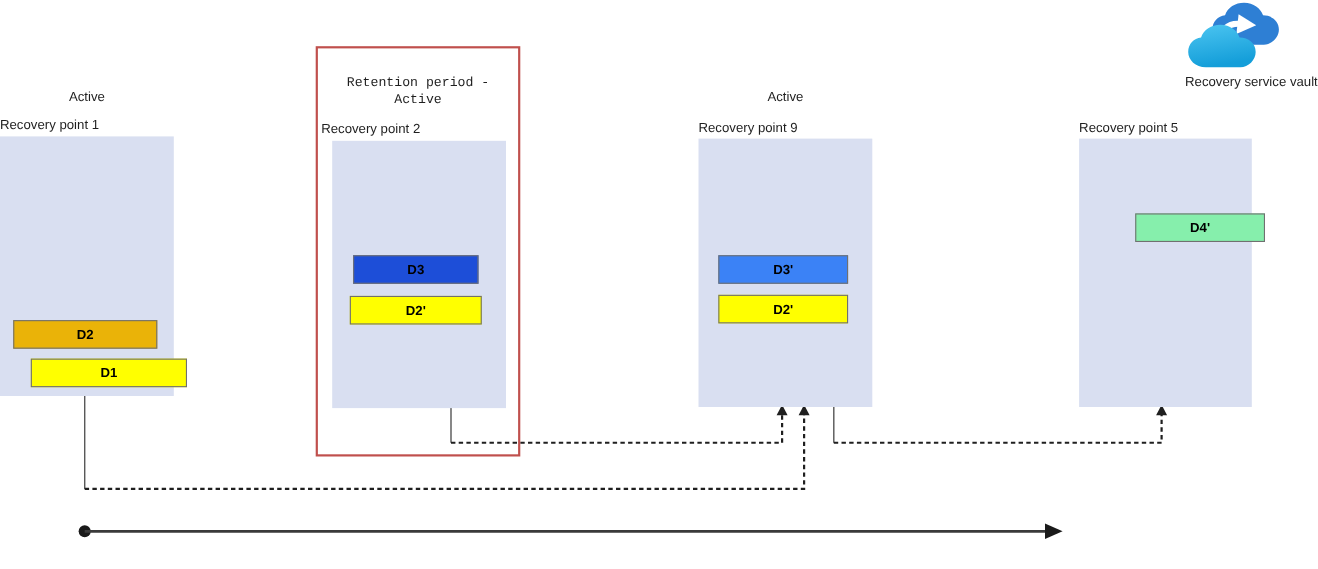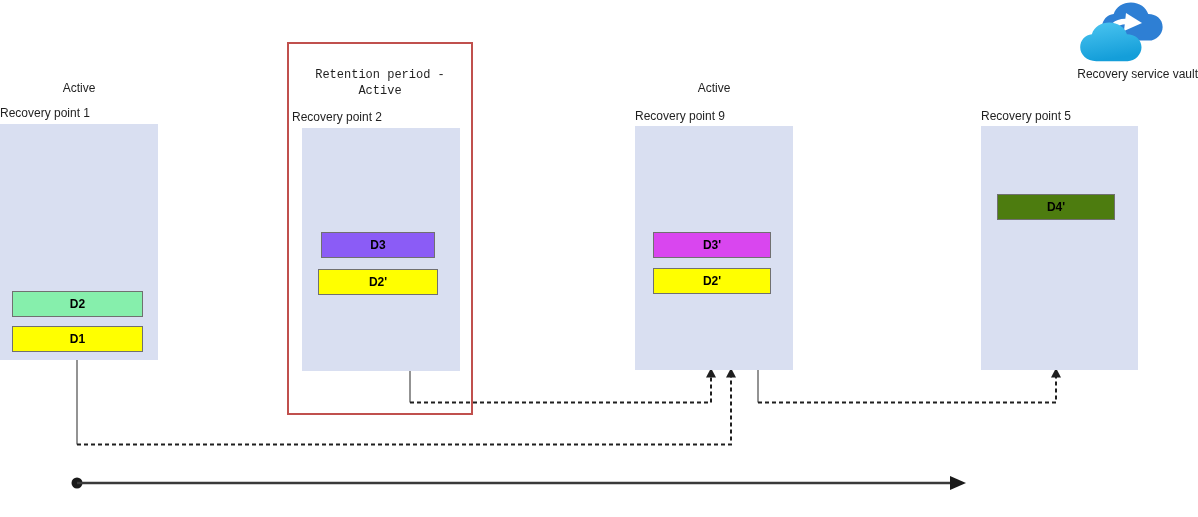--- a/index.html
+++ b/index.html
@@ -85,21 +85,21 @@
   
   .s1 { left:0px;   top:80px;  width:158px; }
   .s2 { left:292px; top:67px;  width:176px;font-family:Liberation Mono, monospace; }
   .s3 { left:635px; top:80px;  width:158px; }
   .t1 { left:0px;   top:106px; width:158px; }
   .t2 { left:292px; top:110px; width:176px; }
   .t3 { left:635px; top:109px; width:158px; }
   .t4 { left:981px; top:109px; width:157px; }
   
   .i-rp1-d2 { left:12px;  top:291px; width:131px; }
-  .i-rp1-d1 { left:12px;  top:326px; width:131px; }
+  .i-rp1-d1 { left:28px;  top:326px; width:142px; }
   .i-rp2-d3 { left:321px; top:232px; width:114px; }
   .i-rp2-d2 { left:318px; top:269px; width:120px; }
   .i-rp3-d3 { left:653px; top:232px; width:118px; }
   .i-rp3-d2 { left:653px; top:268px; width:118px; }
   .i-rp4-d4 { left:997px; top:194px; width:118px; }
 </style>
 </head>
 <body>
 
 <div class="canvas">
@@ -119,42 +119,42 @@
     <polygon points="1056,368 1051,377.5 1061,377.5" fill="#1f1f1f"></polygon>
 
     <circle cx="77" cy="483" r="5.5" fill="#1a1a1a"></circle>
     <line x1="77" y1="483" x2="951" y2="483" stroke="#3a3a3a" stroke-width="2.5"></line>
     <polygon points="966,483 950,476 950,490" fill="#1a1a1a"></polygon>
   </svg>
 
   <div class="status s1">Active</div>
   <div class="rp-title t1">Recovery point 1</div>
   <div class="panel p1" style="background-color: rgb(217, 223, 241);"></div>
-  <div class="ditem i-rp1-d2" style="background-color: #86efac;">D2</div>
+  <div class="ditem i-rp1-d2" style="background-color: #eab308;">D2</div>
   <div class="ditem i-rp1-d1" style="background-color: rgb(255, 255, 0);">D1</div>
 
   <div class="red-outline" style="border-color: rgb(192, 80, 77);"></div>
   <div class="status s2">
     <div>Retention period -</div>
     <div>Active</div>
   </div>
   <div class="rp-title t2">Recovery point 2</div>
   <div class="panel p2" style="background-color: rgb(217, 223, 241);"></div>
-  <div class="ditem i-rp2-d3" style="background-color: #8b5cf6;">D3</div>
+  <div class="ditem i-rp2-d3" style="background-color: #1d4ed8;">D3</div>
   <div class="ditem i-rp2-d2" style="background-color: rgb(255, 255, 0);">D2'</div>
 
   <div class="status s3">Active</div>
   <div class="rp-title t3">Recovery point 9</div>
   <div class="panel p3" style="background-color: rgb(217, 223, 241);"></div>
-  <div class="ditem i-rp3-d3" style="background-color: #d946ef;">D3'</div>
+  <div class="ditem i-rp3-d3" style="background-color: #3b82f6;">D3'</div>
   <div class="ditem i-rp3-d2" style="background-color: rgb(255, 255, 0);">D2'</div>
 
   <div class="rp-title t4">Recovery point 5</div>
   <div class="panel p4" style="background-color: rgb(217, 223, 241);"></div>
-  <div class="ditem i-rp4-d4" style="background-color: #4d7c0f;">D4'</div>
+  <div class="ditem i-rp4-d4" style="background-color: #86efac; margin-left: 35px;">D4'</div>
 
   <div class="cloud-wrap">
     <svg width="92" height="62" viewBox="0 0 92 62" xmlns="http://www.w3.org/2000/svg">
       <defs>
         <linearGradient id="fcg" x1="0" y1="0" x2="0.25" y2="1">
           <stop offset="0" stop-color="#4CC5F1" style="stop-color: rgb(76, 197, 241);"></stop>
           <stop offset="1" stop-color="#149ED9" style="stop-color: rgb(20, 158, 217);"></stop>
         </linearGradient>
       </defs>
       <path d="M25,55 C12,55 3,46 3,36 C3,26 10,19 19,18 C22,8 32,2 43,2 C55,2 64,9 67,18 C78,18 87,25 87,36 C87,46 78,55 68,55 Z" transform="translate(22,0) scale(0.72)" fill="#2E7FD4" style="fill: rgb(46, 127, 212);"></path>

